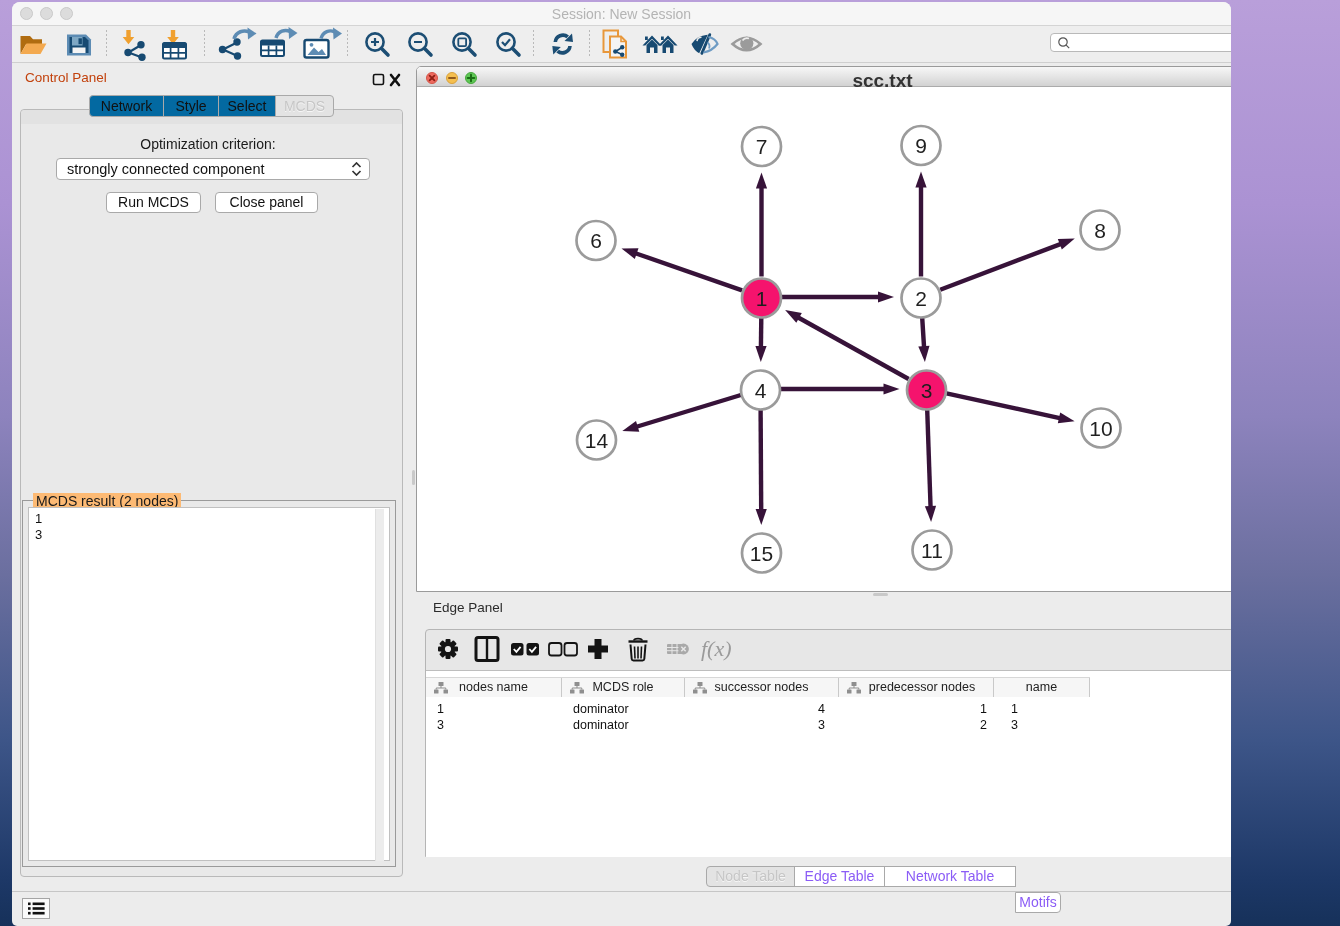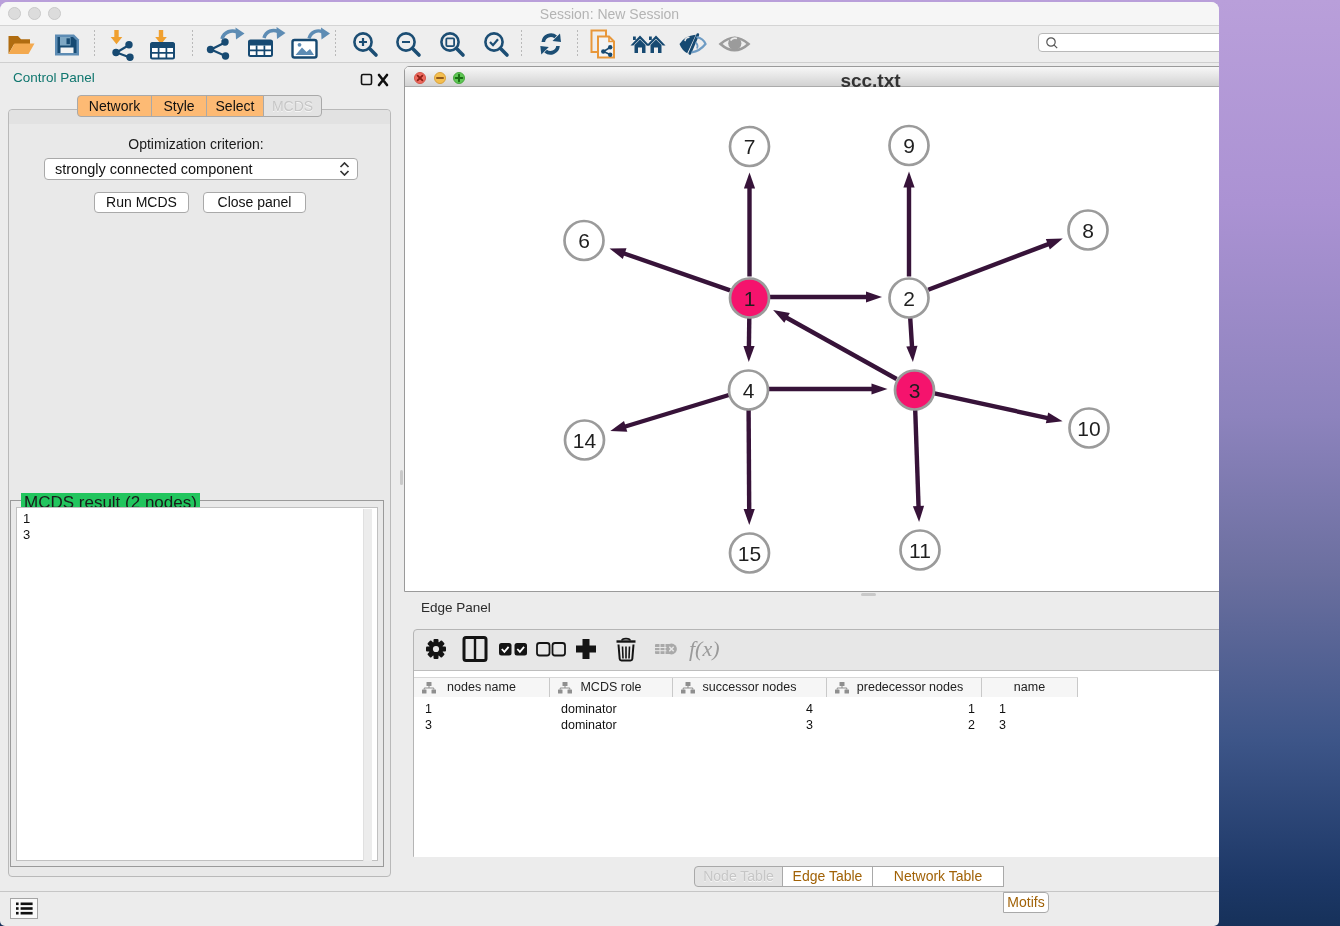--- a/index.html
+++ b/index.html
@@ -1,55 +1,55 @@
 <!DOCTYPE html>
 <html><head><meta charset="utf-8">
 <style>
 * { margin:0; padding:0; box-sizing:border-box; }
 html,body { width:1340px; height:926px; overflow:hidden; }
 body { font-family:"Liberation Sans", sans-serif;
   background:linear-gradient(#b99fda 0%,#ab92d3 22%,#8d83bd 45%,#6b6f9f 62%,#3d5588 80%,#1d3867 95%,#16315a 100%); }
-#win { position:absolute; left:0; top:2px; width:1219px; height:924px;
+#win { position:absolute; left:12px; top:2px; width:1219px; height:924px;
   background:#ececec; border-radius:8px 8px 5px 5px; overflow:hidden; }
 .abs { position:absolute; }
 
 #titlebar { position:absolute; left:0; top:0; width:100%; height:24px; background:#f6f6f6; border-bottom:1px solid #d4d4d4;}
 #titlebar .dot { position:absolute; top:5px; width:13px; height:13px; border-radius:50%; background:#dcdcdc; border:1px solid #c9c9c9;}
 #title { position:absolute; top:4px; left:0; width:100%; text-align:center; font-size:14px; color:#b4b4b4; }
 
 #toolbar { position:absolute; left:0; top:24px; width:100%; height:37px; background:#eeeeee; border-bottom:1px solid #cfcfcf; }
 .tsep { position:absolute; top:4px; height:28px; width:1px;
   background-image:linear-gradient(#b9b9b9 50%, rgba(0,0,0,0) 50%); background-size:1px 4px; }
 #search { position:absolute; left:1038px; top:7px; width:290px; height:19px; background:#fff; border:1px solid #b9b9b9; border-radius:4px; }
 
-#cp-title { position:absolute; left:13px; top:68px; font-size:13.5px; color:#0f766e; }
-.tab { position:absolute; z-index:3; top:93px; height:22px; background:#fdba74; border:1px solid #a9a9a9; font-size:14px; color:#111; text-align:center; line-height:20px; }
+#cp-title { position:absolute; left:13px; top:68px; font-size:13.5px; color:#c2410c; }
+.tab { position:absolute; z-index:3; top:93px; height:22px; background:#0369a1; border:1px solid #a9a9a9; font-size:14px; color:#111; text-align:center; line-height:20px; }
 #cp-body { position:absolute; left:8px; top:107px; width:383px; height:768px; background:#e9e9e9; border:1px solid #b9b9b9; border-radius:4px; }
 #cp-body .band { position:absolute; left:0; top:0; width:100%; height:14px; background:#e2e2e2; border-radius:4px 4px 0 0;}
 #opt-label { position:absolute; left:0; top:134px; width:392px; text-align:center; font-size:14px; color:#1a1a1a;}
 #combo { position:absolute; left:44px; top:156px; width:314px; height:22px; background:#fff; border:1px solid #a9a9a9; border-radius:4px; font-size:14.5px; color:#111; line-height:21px; padding-left:10px;}
 .btn { position:absolute; top:190px; height:21px; background:#fff; border:1px solid #a9a9a9; border-radius:4px; font-size:14px; color:#111; text-align:center; line-height:19px;}
 #fieldset { position:absolute; left:10px; top:498px; width:374px; height:367px; border:1px solid #9a9a9a; }
-#fieldset-label { position:absolute; left:21px; top:491px; background:#22c55e; padding:0 3px; font-size:17px; color:#1a1a1a;}
+#fieldset-label { position:absolute; left:21px; top:491px; background:#fdba74; padding:0 3px; font-size:14px; color:#1a1a1a;}
 #mcds-list { position:absolute; left:16px; top:505px; width:362px; height:354px; background:#fff; border:1px solid #c0c0c0; font-size:13px; color:#111; }
 #mcds-sb { position:absolute; right:5px; top:1px; width:9px; height:352px; background:#ececec; border-left:1px solid #e0e0e0; }
 
 #net { position:absolute; left:404px; top:64px; width:933px; height:526px; border:1px solid #9a9a9a; border-radius:5px 5px 0 0; background:#fff; }
 #net-tb { position:absolute; left:0; top:0; width:100%; height:20px; border-radius:4px 4px 0 0; background:linear-gradient(#f7f7f7,#e3e3e3 55%,#d2d2d2); border-bottom:1px solid #ababab;}
 #net-title { position:absolute; width:100%; top:3px; text-align:center; font-size:19px; font-weight:700; color:#333;}
 .tl { position:absolute; top:4.5px; width:12px; height:12px; border-radius:50%; }
 .tl svg { position:absolute; left:0; top:0; display:block; }
 
 #tp-title { position:absolute; left:421px; top:598px; font-size:13.5px; color:#2b2b2b;}
 #tp-body { position:absolute; left:413px; top:627px; width:918px; height:228px; background:#e7e7e7; border:1px solid #b5b5b5; border-radius:4px 4px 0 0;}
 #tbl { position:absolute; left:0px; top:40px; width:916px; height:187px; background:#fff; border-top:1px solid #bdbdbd;}
 .th { position:absolute; top:7px; height:19px; background:#f6f6f6; border-right:1px solid #c9c9c9; font-size:12.5px; color:#222; text-align:center; line-height:19px;}
 .hdrline { position:absolute; left:0; top:6px; width:664px; height:1px; background:#d7d7d7;}
 .cell { position:absolute; font-size:12.5px; color:#111; }
-.btab { position:absolute; top:864px; height:21px; background:#fff; border:1px solid #a9a9a9; font-size:14px; color:#a16207; text-align:center; line-height:19px;}
+.btab { position:absolute; top:864px; height:21px; background:#fff; border:1px solid #a9a9a9; font-size:14px; color:#8b5cf6; text-align:center; line-height:19px;}
 .seltab { background:#e3e3e3 !important; color:#c6c6c6 !important; text-shadow:0 1px 0 #f6f6f6; }
 
 #statusline { position:absolute; left:0; top:889px; width:100%; height:1px; background:#c6c6c6;}
 #listbtn { position:absolute; left:10px; top:896px; width:28px; height:21px; background:#fafafa; border:1px solid #a5a5a5;}
 #membtn { position:absolute; left:1257px; top:895px; width:73px; height:24px; background:#f6f6f6; border:1px solid #9a9a9a; font-size:12.5px; color:#111;}
 </style></head>
 <body>
 <div id="win">
   <div id="titlebar">
     <div class="dot" style="left:8px;"></div>

